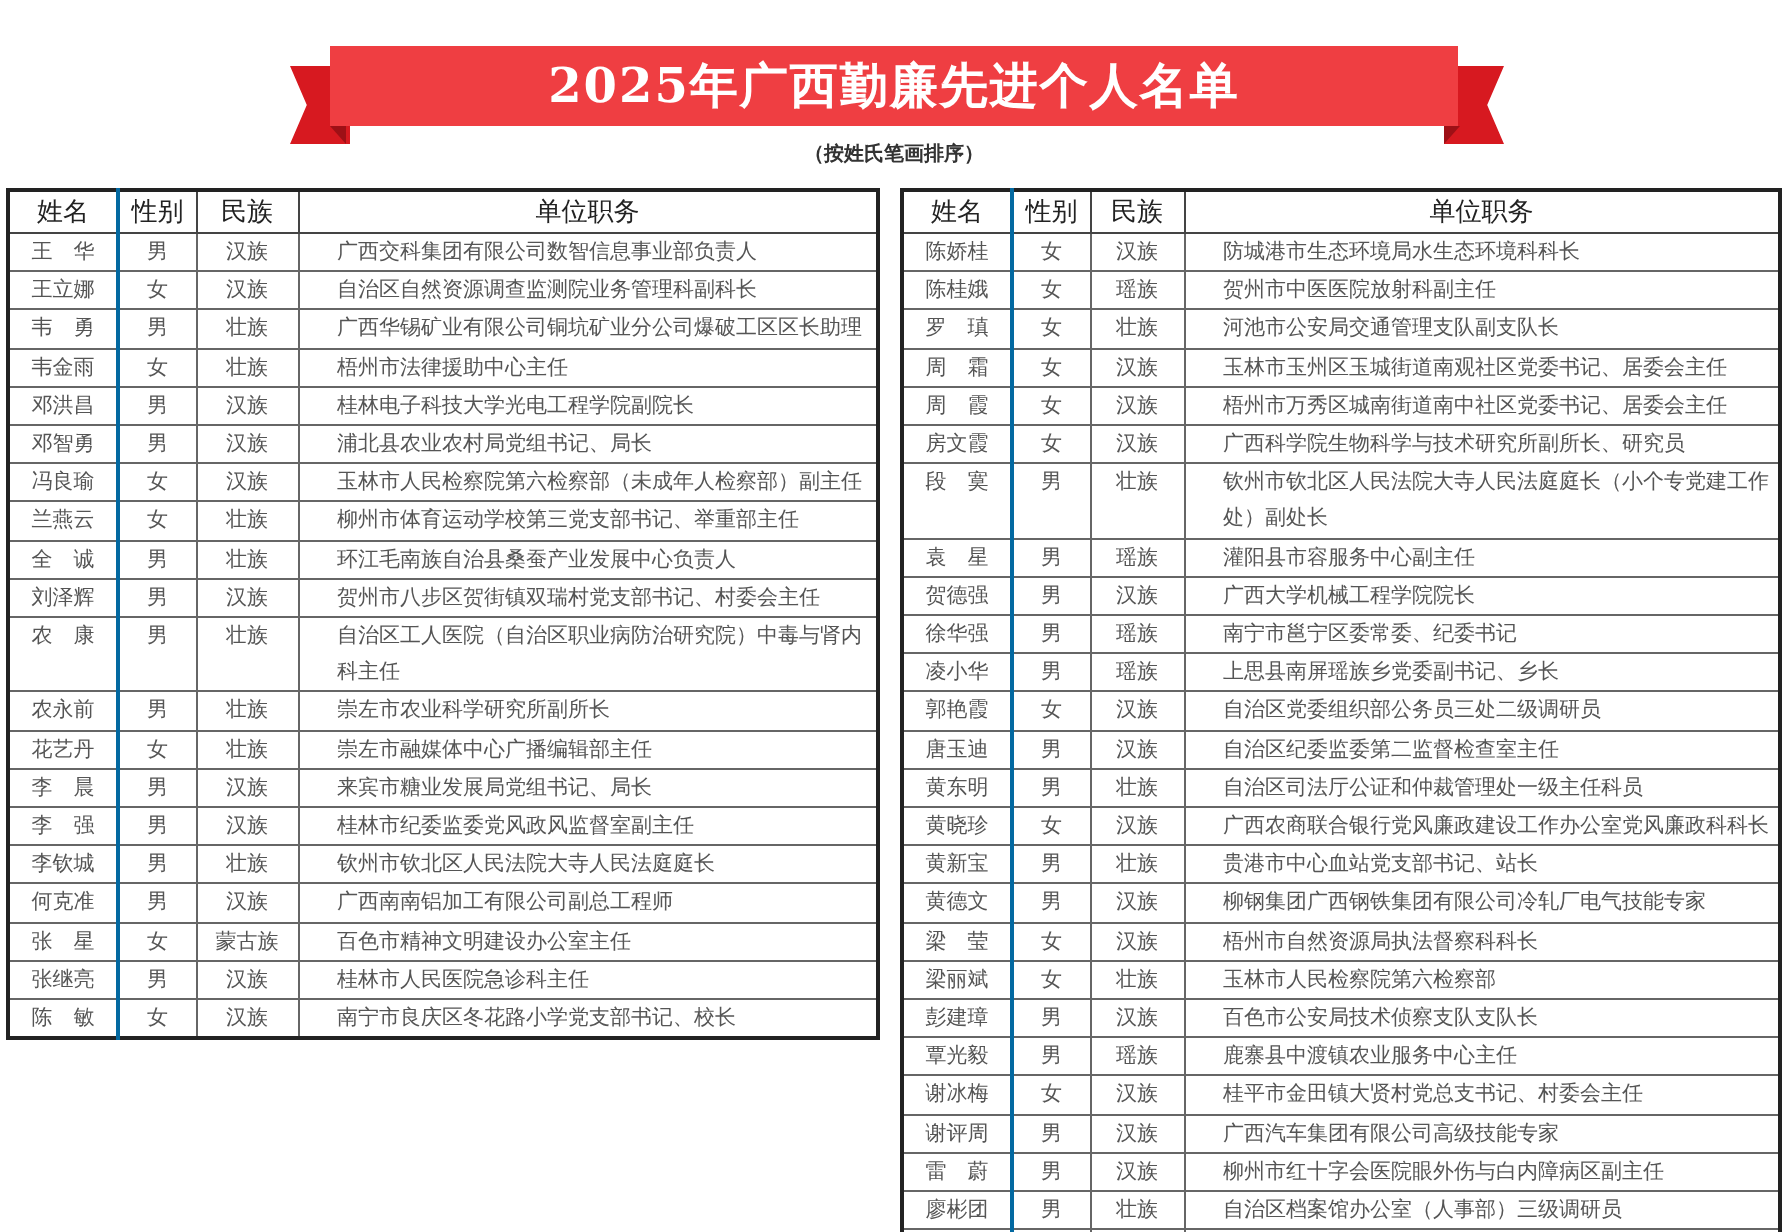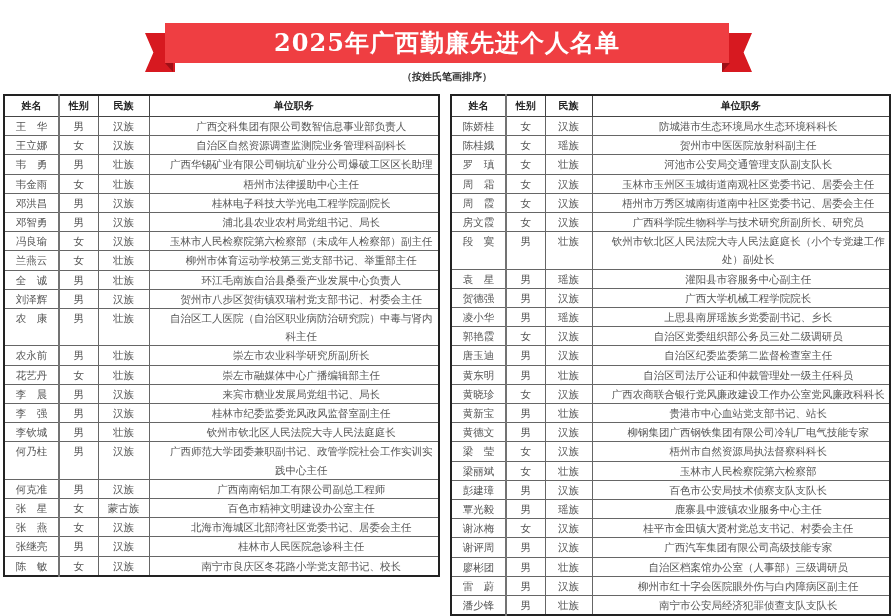--- a/index.html
+++ b/index.html
@@ -13,25 +13,25 @@
   .fold.left { left:165px; clip-path:polygon(0 0,100% 0,100% 100%); }
   .fold.right { left:722px; clip-path:polygon(0 0,100% 0,0 100%); }
   .ribbon { position:absolute; left:165px; top:23px; width:564px; height:40px; background:#ef3e42;
             display:flex; align-items:center; justify-content:center; }
   .ribbon-title { color:#fff; font-family:"DejaVu Serif", serif; font-weight:bold; font-size:24px; letter-spacing:1px; }
   .subtitle { position:absolute; top:70px; left:0; width:894px; text-align:center; font-size:10px; font-weight:bold; color:#333; }
 
   .tbl { position:absolute; top:94px; border-collapse:collapse; border:2px solid #222; table-layout:fixed; }
   .tbl.left { left:3px; width:437px; }
   .tbl.right { left:450px; width:441px; }
-  .tbl th { font-weight:bold; font-size:10px; color:#222; height:20px; border:1px solid #444; padding:0; text-align:center; }
+  .tbl th { font-weight:normal; font-size:13px; color:#222; height:20px; border:1px solid #444; padding:0; text-align:center; }
   .tbl td { font-size:10.5px; color:#555; border:1px solid #666; padding:0 4px; line-height:18.2px; vertical-align:top; }
   .tbl td.c { text-align:center; padding:0; }
-  .tbl td.pos { text-align:center; padding-left:19px; }
-  .tbl th.sep, .tbl td.sep { border-left:2px solid #737373; }
+  .tbl td.pos { text-align:left; padding-left:19px; }
+  .tbl th.sep, .tbl td.sep { border-left:2px solid #0369a1; }
 </style>
 </head>
 <body>
 
 <div class="banner">
   <div class="tail left"></div>
   <div class="tail right"></div>
   <div class="fold left"></div>
   <div class="fold right"></div>
   <div class="ribbon">
@@ -146,42 +146,30 @@
         <td class="c">汉族</td>
         <td class="pos">桂林市纪委监委党风政风监督室副主任</td>
       </tr>
       <tr>
         <td class="c">李钦城</td>
         <td class="c sep">男</td>
         <td class="c">壮族</td>
         <td class="pos">钦州市钦北区人民法院大寺人民法庭庭长</td>
       </tr>
       <tr>
-        <td class="c">何乃柱</td>
-        <td class="c sep">男</td>
-        <td class="c">汉族</td>
-        <td class="pos">广西师范大学团委兼职副书记、政管学院社会工作实训实践中心主任</td>
-      </tr>
-      <tr>
         <td class="c">何克准</td>
         <td class="c sep">男</td>
         <td class="c">汉族</td>
         <td class="pos">广西南南铝加工有限公司副总工程师</td>
       </tr>
       <tr>
         <td class="c">张　星</td>
         <td class="c sep">女</td>
         <td class="c">蒙古族</td>
         <td class="pos">百色市精神文明建设办公室主任</td>
-      </tr>
-      <tr>
-        <td class="c">张　燕</td>
-        <td class="c sep">女</td>
-        <td class="c">汉族</td>
-        <td class="pos">北海市海城区北部湾社区党委书记、居委会主任</td>
       </tr>
       <tr>
         <td class="c">张继亮</td>
         <td class="c sep">男</td>
         <td class="c">汉族</td>
         <td class="pos">桂林市人民医院急诊科主任</td>
       </tr>
       <tr>
         <td class="c">陈　敏</td>
         <td class="c sep">女</td>
@@ -255,20 +243,26 @@
         <td class="c">瑶族</td>
         <td class="pos">灌阳县市容服务中心副主任</td>
       </tr>
       <tr>
         <td class="c">贺德强</td>
         <td class="c sep">男</td>
         <td class="c">汉族</td>
         <td class="pos">广西大学机械工程学院院长</td>
       </tr>
       <tr>
+        <td class="c">徐华强</td>
+        <td class="c sep">男</td>
+        <td class="c">瑶族</td>
+        <td class="pos">南宁市邕宁区委常委、纪委书记</td>
+      </tr>
+      <tr>
         <td class="c">凌小华</td>
         <td class="c sep">男</td>
         <td class="c">瑶族</td>
         <td class="pos">上思县南屏瑶族乡党委副书记、乡长</td>
       </tr>
       <tr>
         <td class="c">郭艳霞</td>
         <td class="c sep">女</td>
         <td class="c">汉族</td>
         <td class="pos">自治区党委组织部公务员三处二级调研员</td>
@@ -333,30 +327,30 @@
         <td class="c">汉族</td>
         <td class="pos">桂平市金田镇大贤村党总支书记、村委会主任</td>
       </tr>
       <tr>
         <td class="c">谢评周</td>
         <td class="c sep">男</td>
         <td class="c">汉族</td>
         <td class="pos">广西汽车集团有限公司高级技能专家</td>
       </tr>
       <tr>
+        <td class="c">雷　蔚</td>
+        <td class="c sep">男</td>
+        <td class="c">汉族</td>
+        <td class="pos">柳州市红十字会医院眼外伤与白内障病区副主任</td>
+      </tr>
+      <tr>
         <td class="c">廖彬团</td>
         <td class="c sep">男</td>
         <td class="c">壮族</td>
         <td class="pos">自治区档案馆办公室（人事部）三级调研员</td>
-      </tr>
-      <tr>
-        <td class="c">雷　蔚</td>
-        <td class="c sep">男</td>
-        <td class="c">汉族</td>
-        <td class="pos">柳州市红十字会医院眼外伤与白内障病区副主任</td>
       </tr>
       <tr>
         <td class="c">潘少锋</td>
         <td class="c sep">男</td>
         <td class="c">壮族</td>
         <td class="pos">南宁市公安局经济犯罪侦查支队支队长</td>
       </tr>
     </tbody>
 </table>
 

